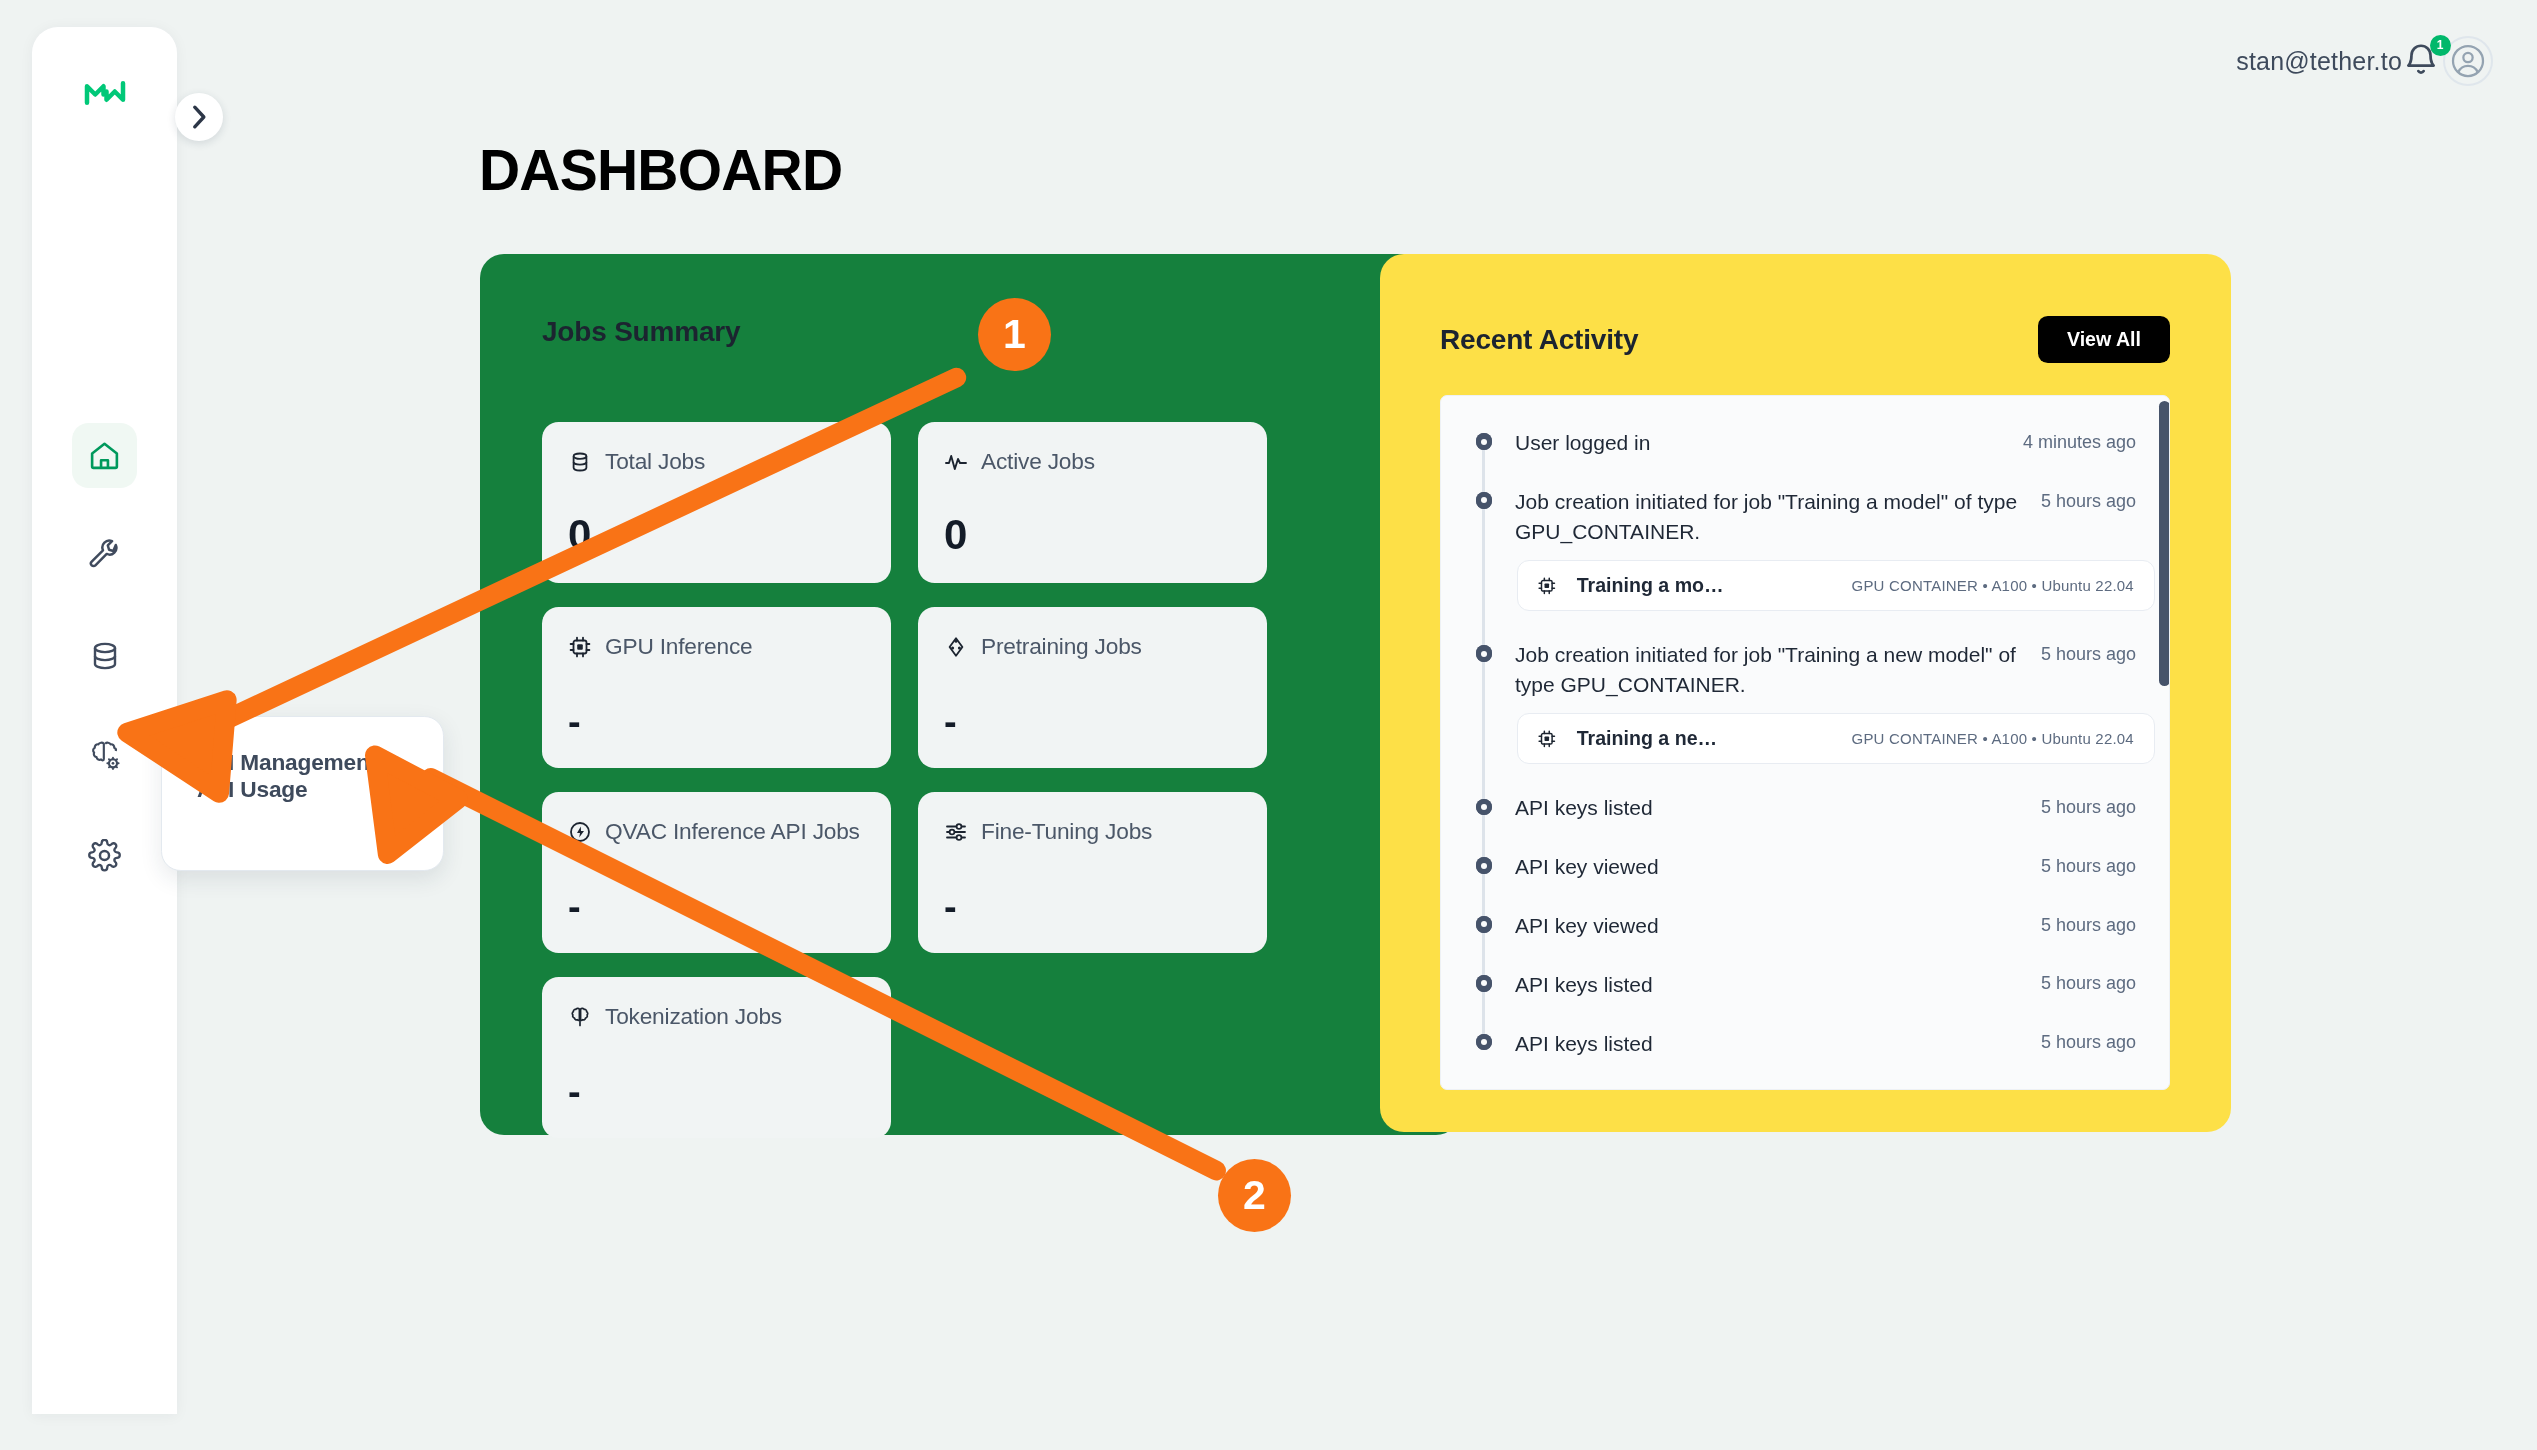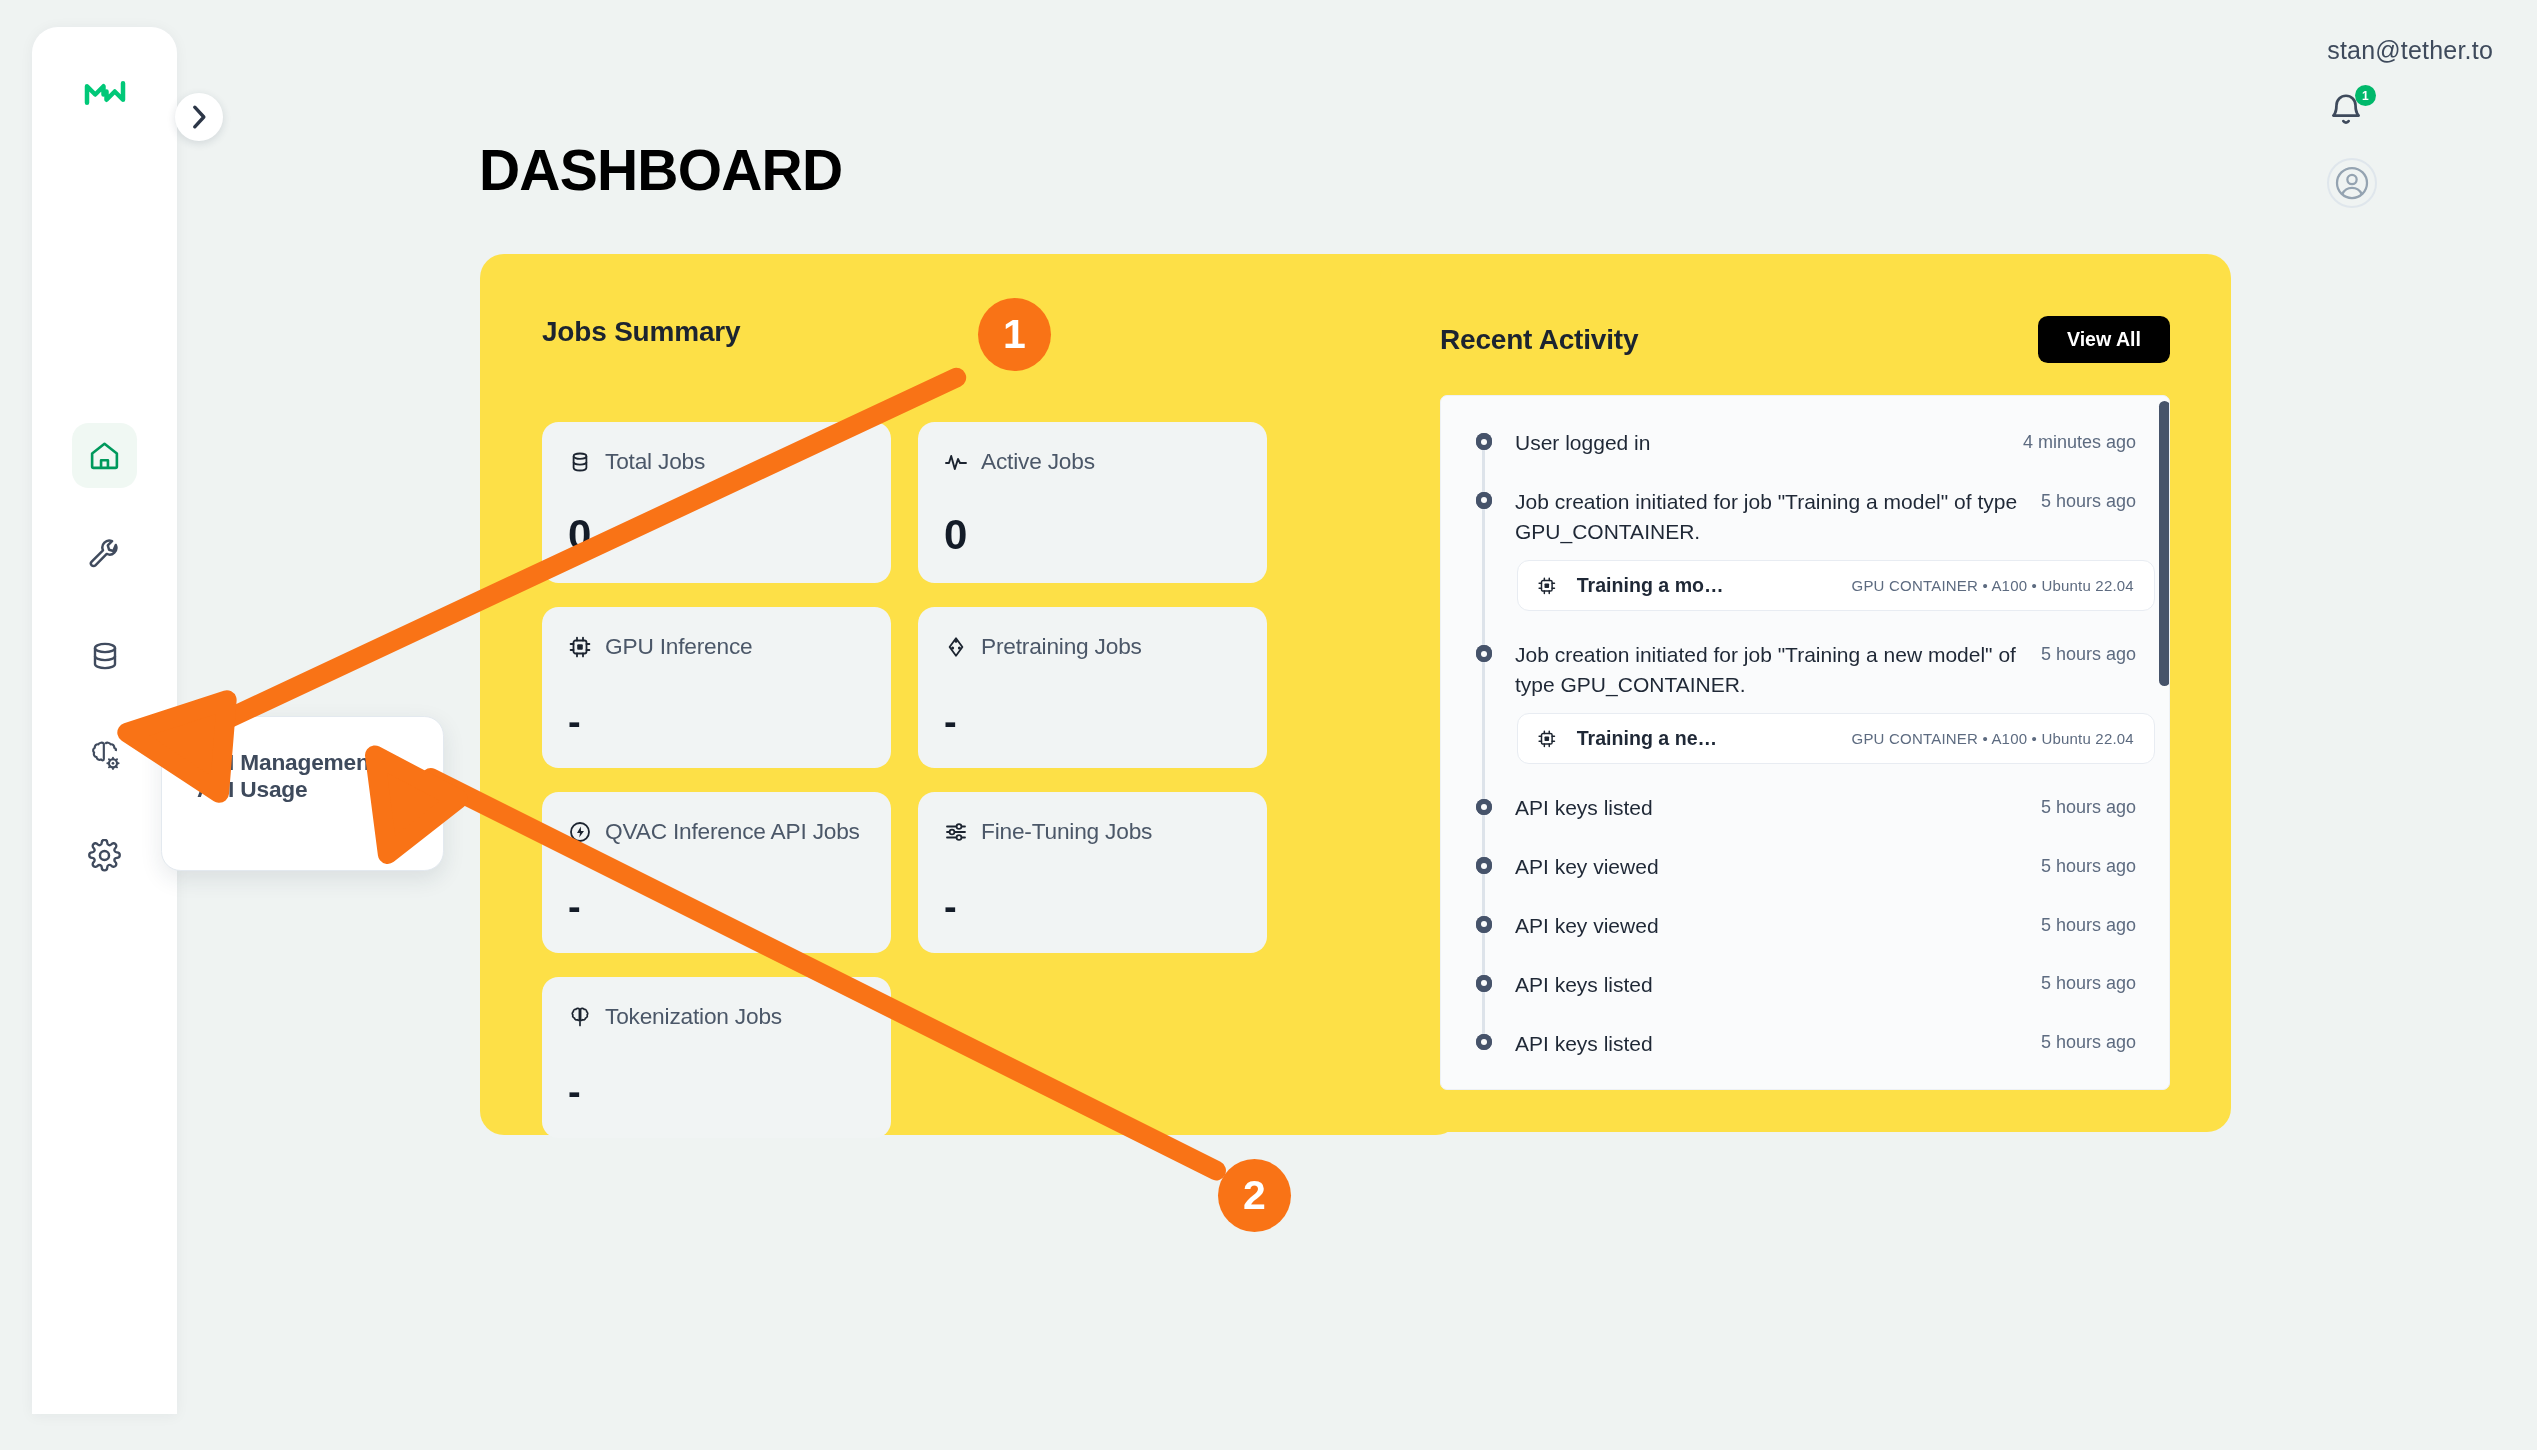--- a/index.html
+++ b/index.html
@@ -56,23 +56,22 @@
   }
   .flyout-item {
     font-size: 22.7px; font-weight: 700; color: #3e4a5c;
     letter-spacing: -0.2px; cursor: pointer;
   }
   .flyout-item + .flyout-item { }
 
   
   .topbar {
     position: absolute; right: 45px; top: 36px;
-    display: flex; align-items: flex-start; gap: 26px;
+    display: flex; align-items: center; 
     z-index: 4;
-    flex-direction: column;
   }
   .user-email { font-size: 25px; color: #3e4a5c; letter-spacing: 0.2px; }
   .bell-wrap { position: relative; width: 41px; height: 41px; cursor: pointer; }
   .bell-badge {
     position: absolute; right: -7.6px; top: -6px;
     width: 21px; height: 21px; border-radius: 50%;
     background: #00b86b; color: #fff;
     font-size: 12px; font-weight: 700;
     display: flex; align-items: center; justify-content: center;
   }
@@ -87,21 +86,21 @@
   .page-title {
     position: absolute; left: 479px; top: 137px;
     font-size: 57px; font-weight: 800; color: #000;
     letter-spacing: -0.8px;
   }
 
   
   .jobs-card {
     position: absolute; left: 480px; top: 254px;
     width: 980px; height: 881px;
-    background: #fde047; border-radius: 24px;
+    background: #15803d; border-radius: 24px;
   }
   .jobs-title {
     position: absolute; left: 62px; top: 62px;
     font-size: 28px; font-weight: 700; color: #1c2430; letter-spacing: -0.2px;
   }
   .stat-grid {
     position: absolute; left: 62px; top: 168px;
     width: 725px;
     display: grid; grid-template-columns: 349px 349px;
     column-gap: 27px; row-gap: 24px;

